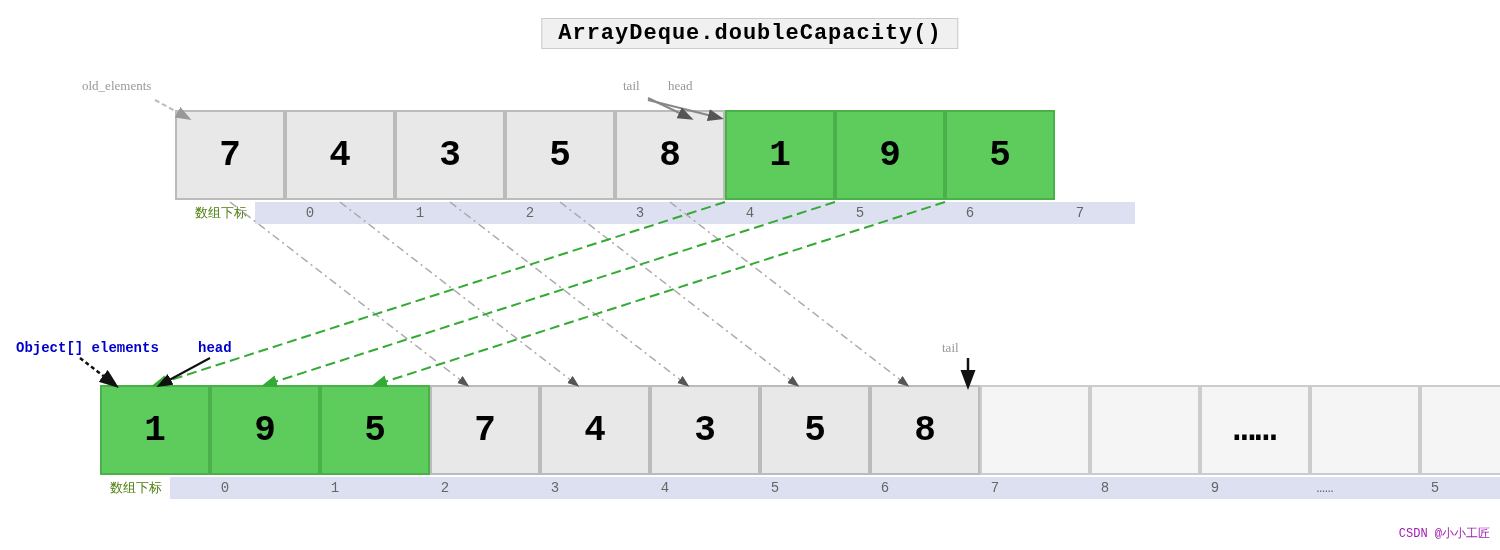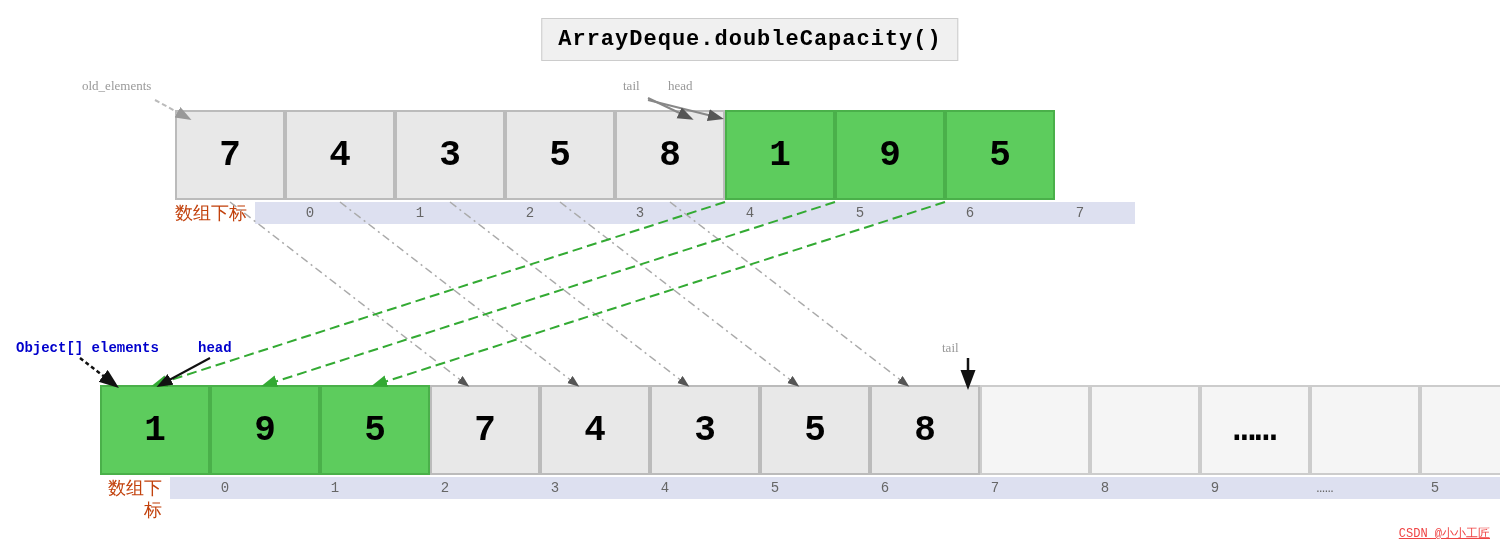--- a/index.html
+++ b/index.html
@@ -14,21 +14,21 @@
 
     .main-title {
       position: absolute;
       top: 18px;
       left: 50%;
       transform: translateX(-50%);
       font-size: 22px;
       font-weight: bold;
       background: #f0f0f0;
       border: 1px solid #ccc;
-      padding: 8px 16px;
+      padding: 2px 16px;
       letter-spacing: 1px;
     }
 
     
     .top-array-container {
       position: absolute;
       top: 110px;
       left: 175px;
     }
 
@@ -115,29 +115,28 @@
       width: 1500px;
       height: 550px;
       pointer-events: none;
     }
 
     .watermark {
       position: absolute;
       bottom: 8px;
       right: 10px;
       font-size: 12px;
-      color: #ef4444;
-      text-decoration: underline;
+      color: #a21caf;
     }
 
     
     .chn-label {
       font-family: Liberation Sans, sans-serif;
-      font-size: 18px;
-      color: #c2410c;
+      font-size: 13px;
+      color: #4d7c0f;
     }
   </style>
 </head>
 <body>
 
 <div class="main-title">ArrayDeque.doubleCapacity()</div>
 
 <div class="label" style="top:78px; left:82px;">old_elements</div>
 
 <div class="label" style="top:78px; left:623px;">tail</div>

